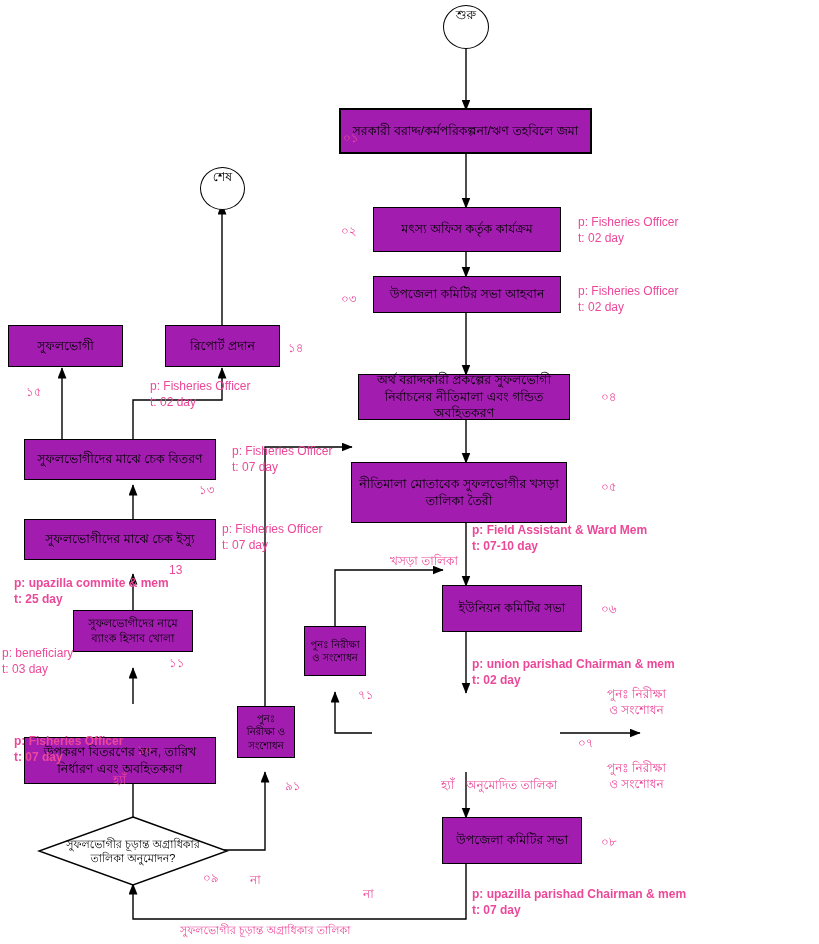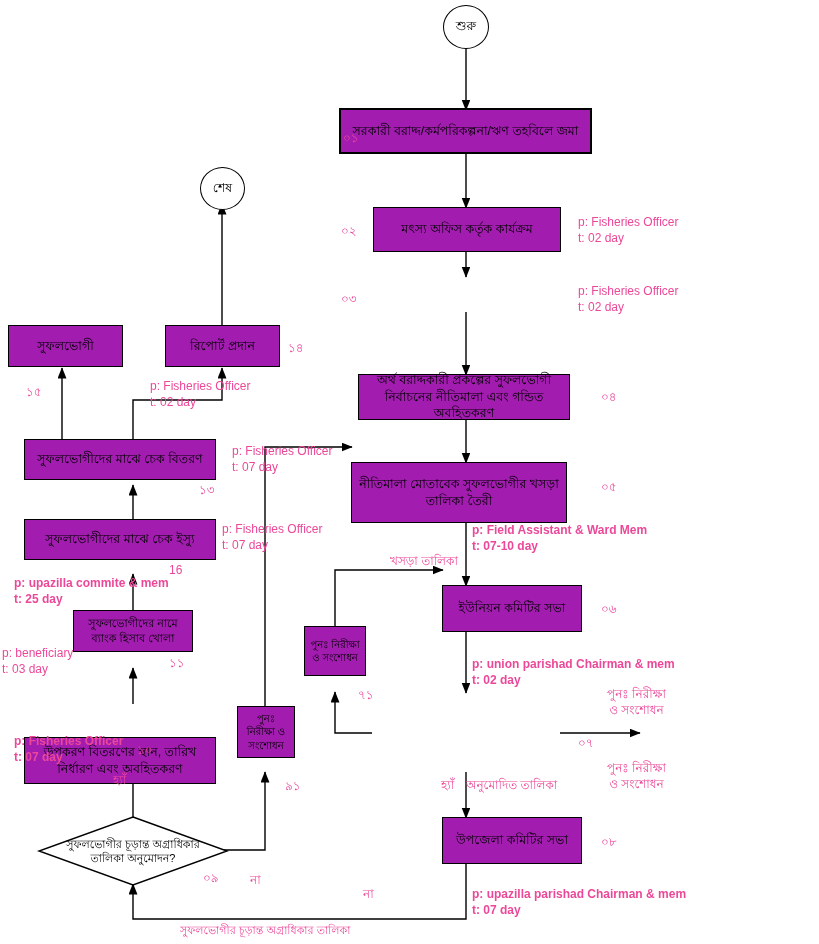--- a/index.html
+++ b/index.html
@@ -32,21 +32,21 @@
   .node.thick {
     border-width: 2.5px;
   }
   .terminator {
     position: absolute;
     box-sizing: border-box;
     border: 1.5px solid #000000;
     border-radius: 50%;
     background: #ffffff;
     display: flex;
-    align-items: center;
+    align-items: flex-start;
     justify-content: center;
     text-align: center;
     font-size: 12.5px;
     color: #000000;
   }
   .decision-wrap {
     position: absolute;
   }
   .decision-wrap svg {
     position: absolute;
@@ -161,20 +161,23 @@
   </div>
   <div class="lbl" style="left:343px; top:130px;">০১</div>
 
   <div class="node" style="left:373px; top:207px; width:188px; height:45px;">
     <span>মৎস্য অফিস কর্তৃক কার্যক্রম</span>
   </div>
   <div class="lbl" style="left:341px; top:223px;">০২</div>
   <div class="lbl" style="left:578px; top:214px;">p: Fisheries Officer
 t: 02 day</div>
 
+  <div class="node" style="left:373px; top:276px; width:188px; height:37px;">
+    <span>উপজেলা কমিটির সভা আহবান</span>
+  </div>
   <div class="lbl" style="left:341px; top:291px;">০৩</div>
   <div class="lbl" style="left:578px; top:283px;">p: Fisheries Officer
 t: 02 day</div>
 
   <div class="node" style="left:358px; top:374px; width:212px; height:46px;">
     <span>অর্থ বরাদ্দকারী প্রকল্পের সুফলভোগী নির্বাচনের নীতিমালা এবং গন্ডিত অবহিতকরণ</span>
   </div>
   <div class="lbl" style="left:601px; top:389px;">০৪</div>
 
   <div class="node" style="left:351px; top:462px; width:216px; height:61px;">
@@ -208,21 +211,21 @@
   <div class="node" style="left:73px; top:610px; width:120px; height:42px;">
     <span style="font-size:11px;">সুফলভোগীদের নামে ব্যাংক হিসাব খোলা</span>
   </div>
   <div class="lbl" style="left:169px; top:655px;">১১</div>
   <div class="lbl" style="left:2px; top:645px;">p: beneficiary
 t: 03 day</div>
 
   <div class="node" style="left:24px; top:519px; width:192px; height:41px;">
     <span>সুফলভোগীদের মাঝে চেক ইস্যু</span>
   </div>
-  <div class="lbl" style="left:169px; top:562px;">16</div>
+  <div class="lbl" style="left:169px; top:562px;">13</div>
   <div class="lbl bold" style="left:14px; top:575px;">p: upazilla commite &amp; mem
 t: 25 day</div>
   <div class="lbl" style="left:222px; top:521px;">p: Fisheries Officer
 t: 07 day</div>
 
   <div class="node" style="left:24px; top:439px; width:192px; height:41px;">
     <span>সুফলভোগীদের মাঝে চেক বিতরণ</span>
   </div>
   <div class="lbl" style="left:199px; top:482px;">১৩</div>
   <div class="lbl" style="left:232px; top:443px;">p: Fisheries Officer

